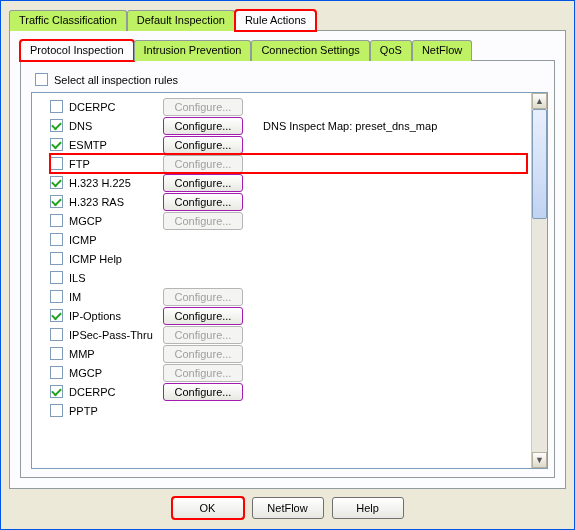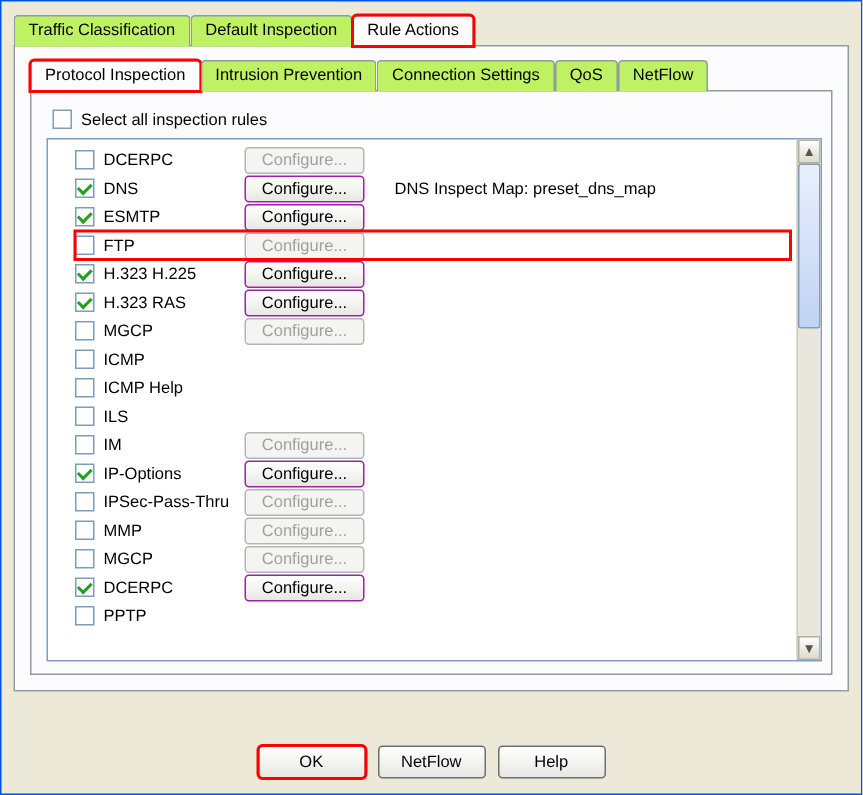--- a/index.html
+++ b/index.html
@@ -161,21 +161,20 @@
     position:absolute; top:0; left:0; right:0; height:110px;
     background: linear-gradient(#e9effc,#c1d3f3);
     border:1px solid #7f9db9;
     border-radius:2px;
   }
   .footer {
     display: flex;
     justify-content: center;
     gap: 8px;
     padding: 8px 0 4px 0;
-    margin-top: 28px;
   }
   .dlgbtn {
     width: 72px; height: 22px;
     border: 1px solid #707070;
     background: linear-gradient(#fff,#e8e8e2);
     border-radius: 3px;
     font-size: 11px;
     text-align: center;
     line-height: 20px;
   }

